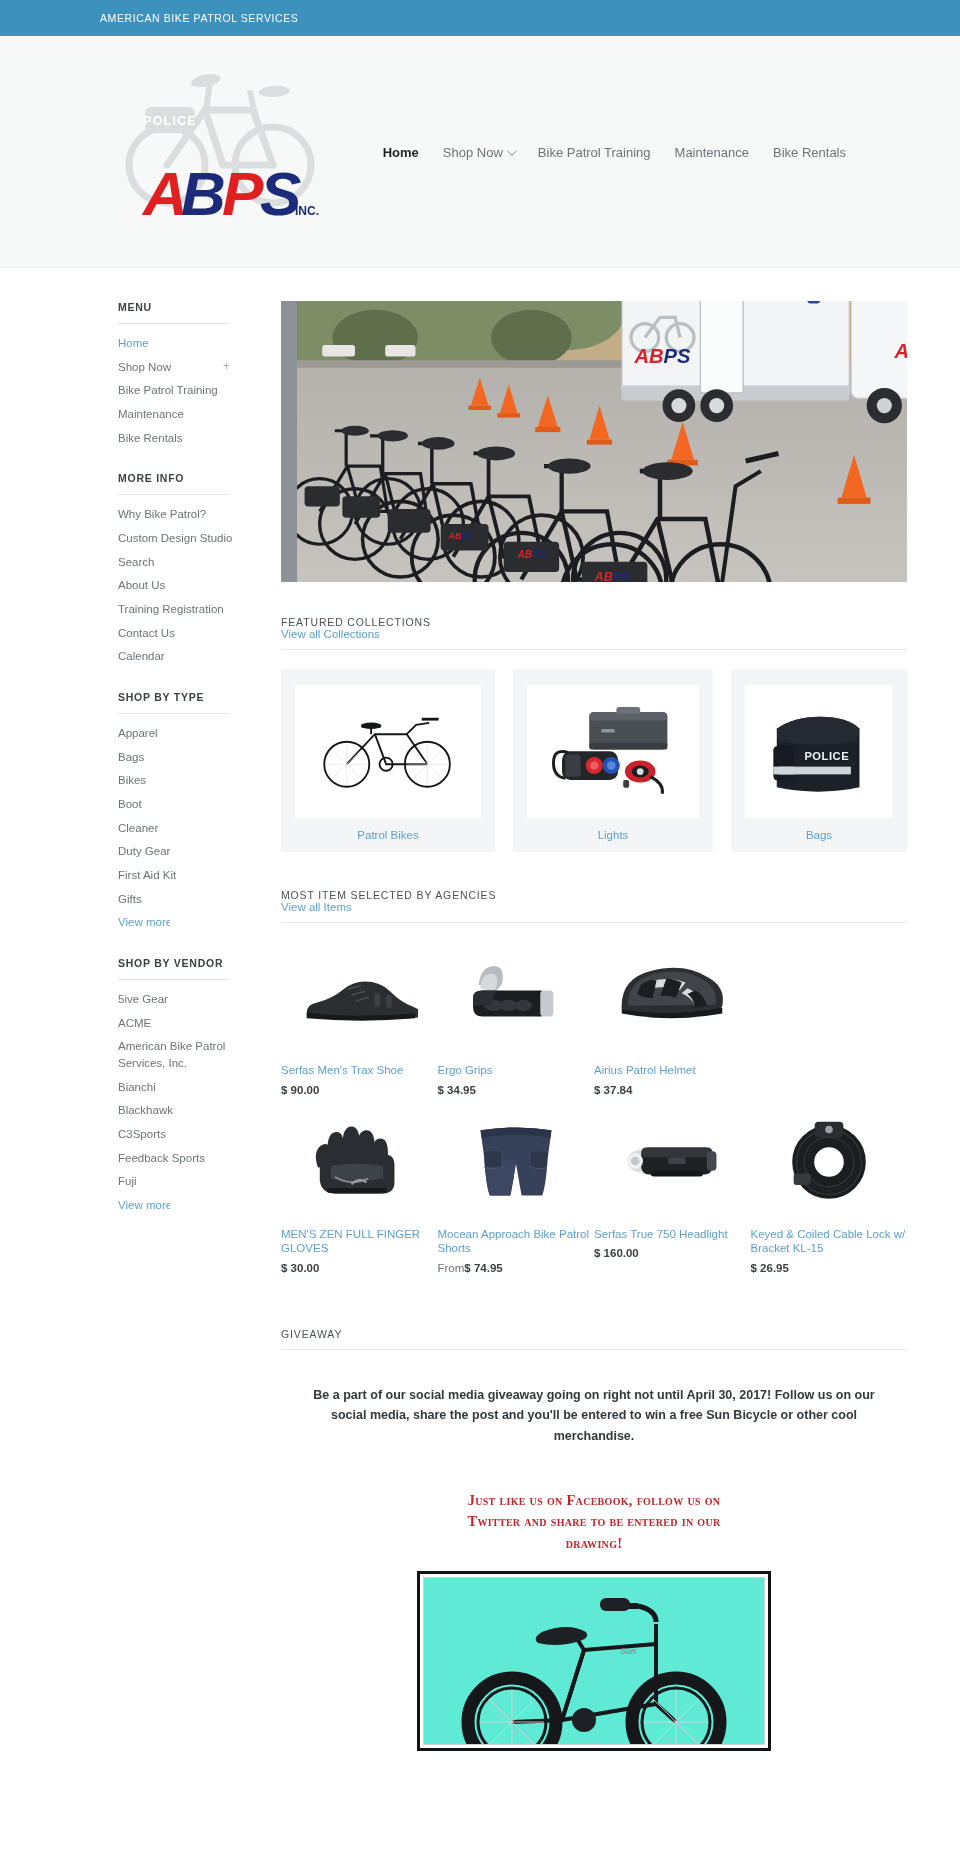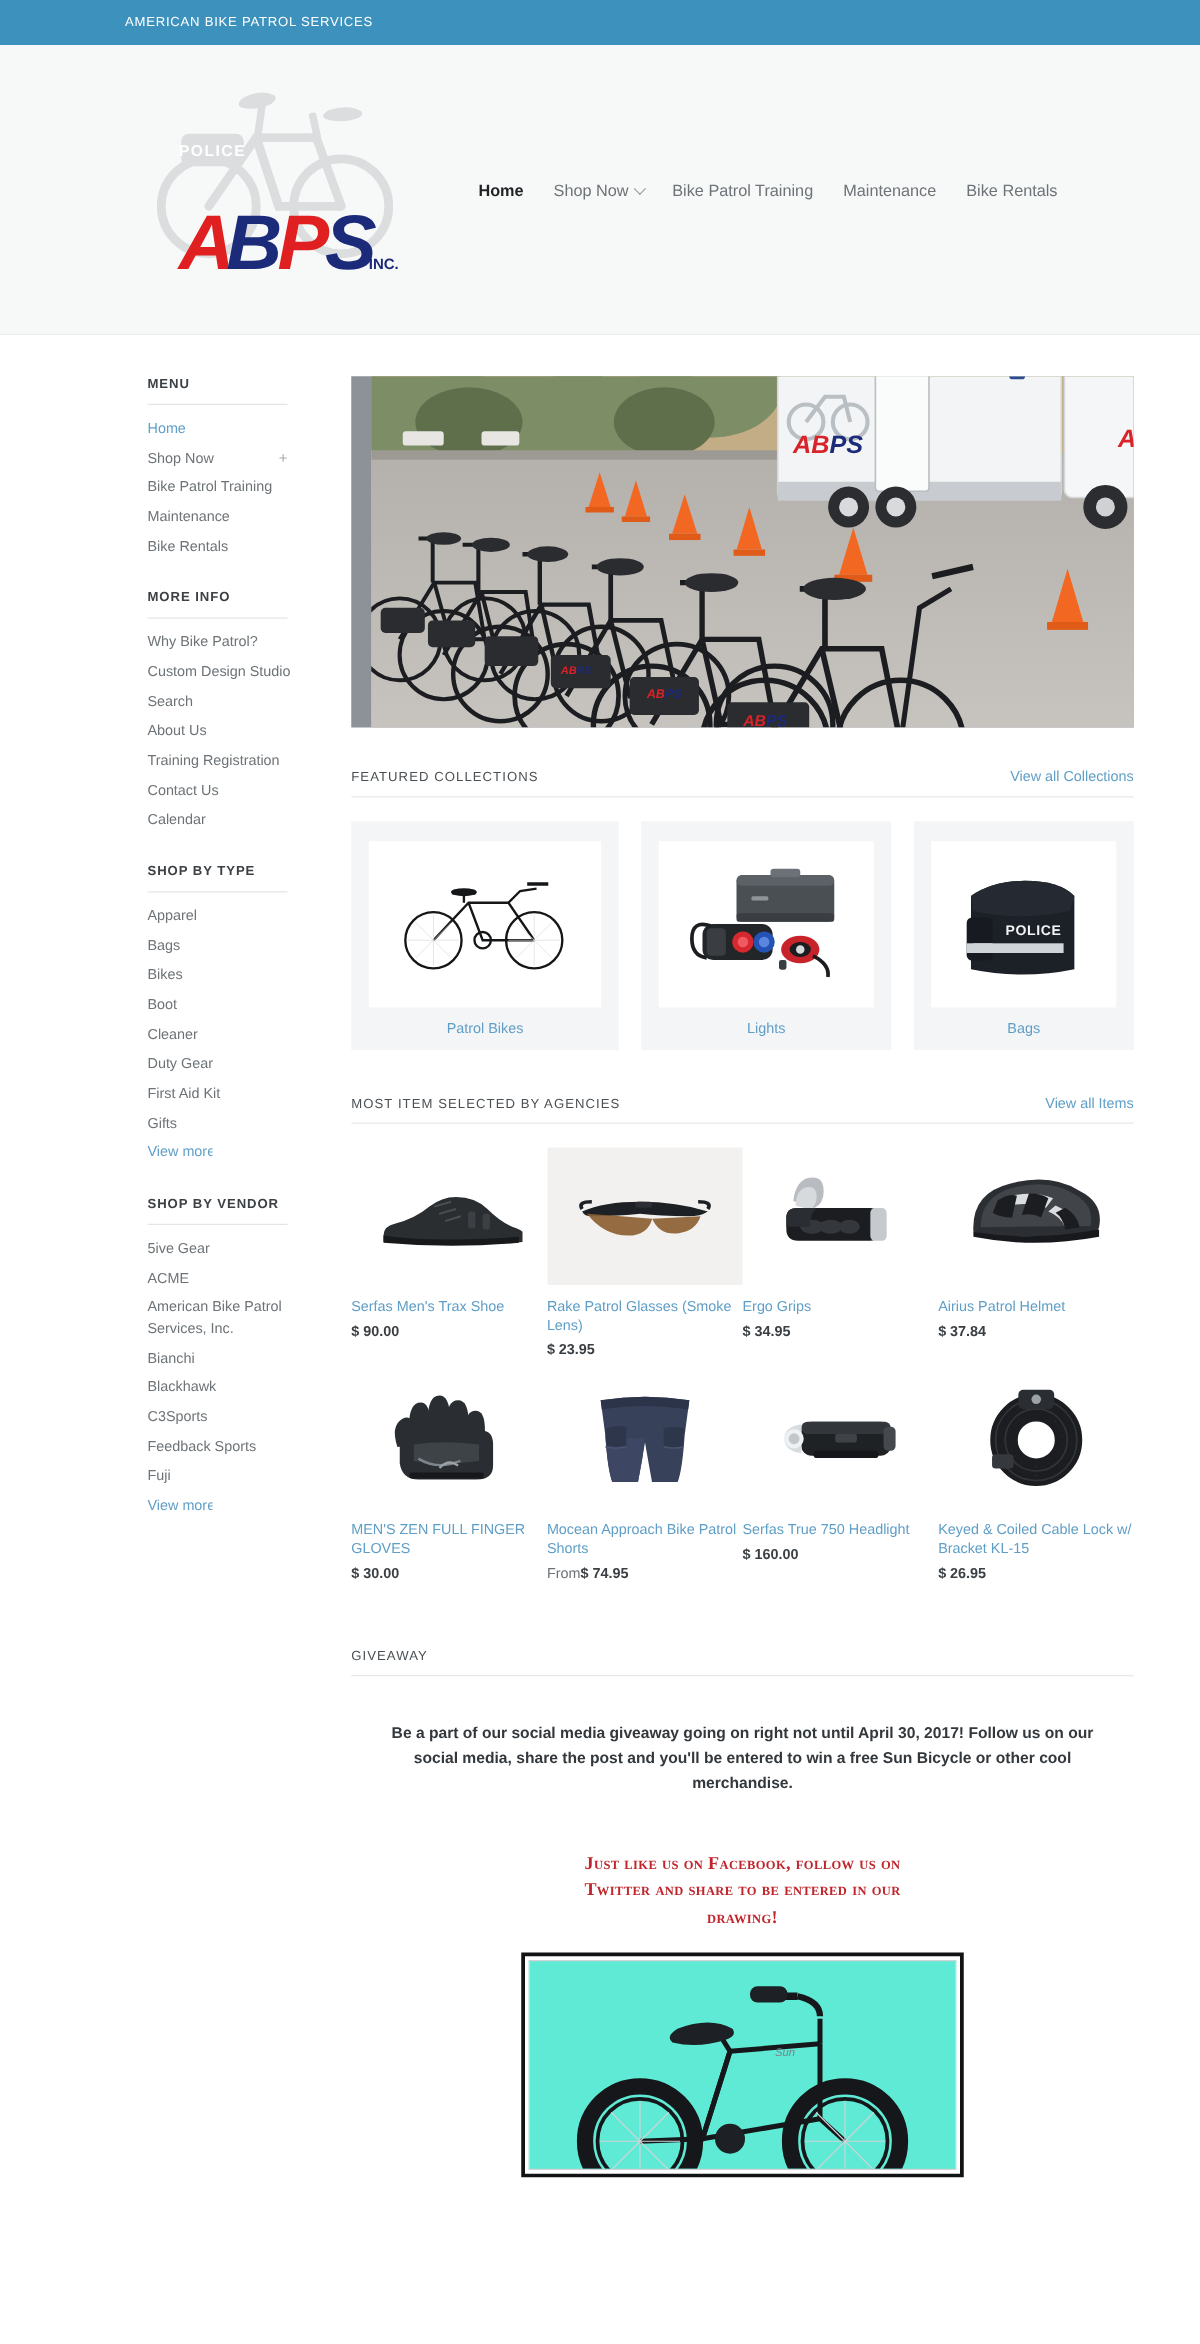--- a/index.html
+++ b/index.html
@@ -179,20 +179,21 @@
     margin-bottom: 34px;
     padding-left: 16px;
   }
 
   
   .sec-head {
     display: flex;
     align-items: baseline;
     justify-content: space-between;
     padding-bottom: 9px;
+    flex-direction: column;
   }
   .sec-title {
     font-size: 10.5px;
     font-weight: normal;
     letter-spacing: 0.85px;
     color: #4a4f53;
     margin: 0;
     text-transform: uppercase;
   }
   .sec-link {
@@ -758,36 +759,20 @@
                   <rect x="88" y="28" width="6" height="13" rx="2"></rect>
                 </g>
             </svg>
           </div>
           <a class="prod-title" href="#">Serfas Men's Trax Shoe</a>
           <div class="prod-price">
             <span class="from"></span><span>$ 90.00</span>
           </div>
         </div>
 
-        <div class="prod-card">
-          <div class="prod-img" style="background:#f2f1ef;">
-            <svg viewBox="0 0 120 60" width="118" height="58">
-              <path d="M8 26 q18 -8 48 -8 q30 0 56 8 q-6 4 -16 4 q-24 0 -40 -2 q-16 2 -40 2 q-6 0 -8 -4 Z" fill="#1d2024"></path>
-              <path d="M12 28 q14 18 34 18 q16 0 20 -14 q-26 -2 -54 -4 Z" fill="#8d6133" opacity="0.92"></path>
-              <path d="M66 32 q6 14 22 12 q14 -2 18 -14 q-20 1 -40 2 Z" fill="#8d6133" opacity="0.92"></path>
-              <path d="M8 24 q-4 -6 8 -6" fill="none" stroke="#1d2024" stroke-width="3"></path>
-              <path d="M112 24 q4 -6 -8 -6" fill="none" stroke="#1d2024" stroke-width="3"></path>
-              <rect x="52" y="18" width="14" height="5" rx="2" fill="#2b2f33"></rect>
-            </svg>
-          </div>
-          <a class="prod-title" href="#">Rake Patrol Glasses (Smoke Lens)</a>
-          <div class="prod-price">
-            <span class="from"></span><span>$ 23.95</span>
-          </div>
-        </div>
 
         <div class="prod-card">
           <div class="prod-img">
             <svg viewBox="0 0 120 70" width="112" height="68">
               <path d="M20 22 q2 -18 14 -20 q12 -2 12 12 q0 10 -8 14 l-18 -6 Z" fill="#b8bcc0"></path>
               <path d="M22 26 q0 -14 10 -16 q8 -1 8 8 q0 8 -6 11 Z" fill="#d6dadd"></path>
               <path d="M14 36 q0 -8 10 -8 l62 0 q8 0 8 10 l0 8 q0 10 -8 10 l-62 0 q-10 0 -10 -10 Z" fill="#1b1d20"></path>
               <rect x="86" y="28" width="14" height="28" rx="4" fill="#c6cace"></rect>
               <g fill="#34383c">
                 <ellipse cx="36" cy="44" rx="10" ry="6"></ellipse>

